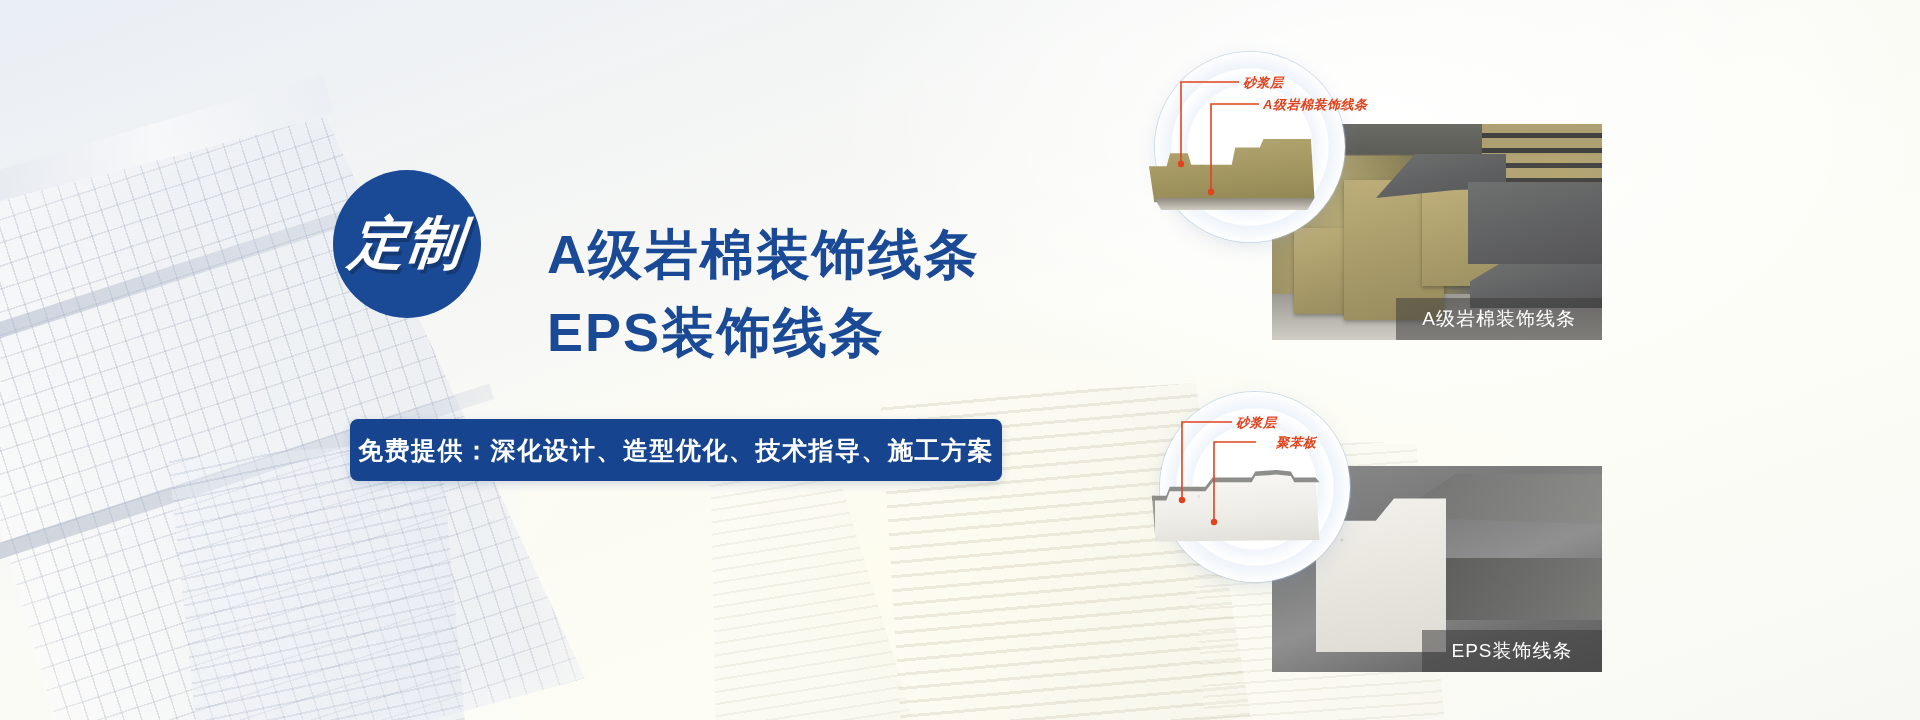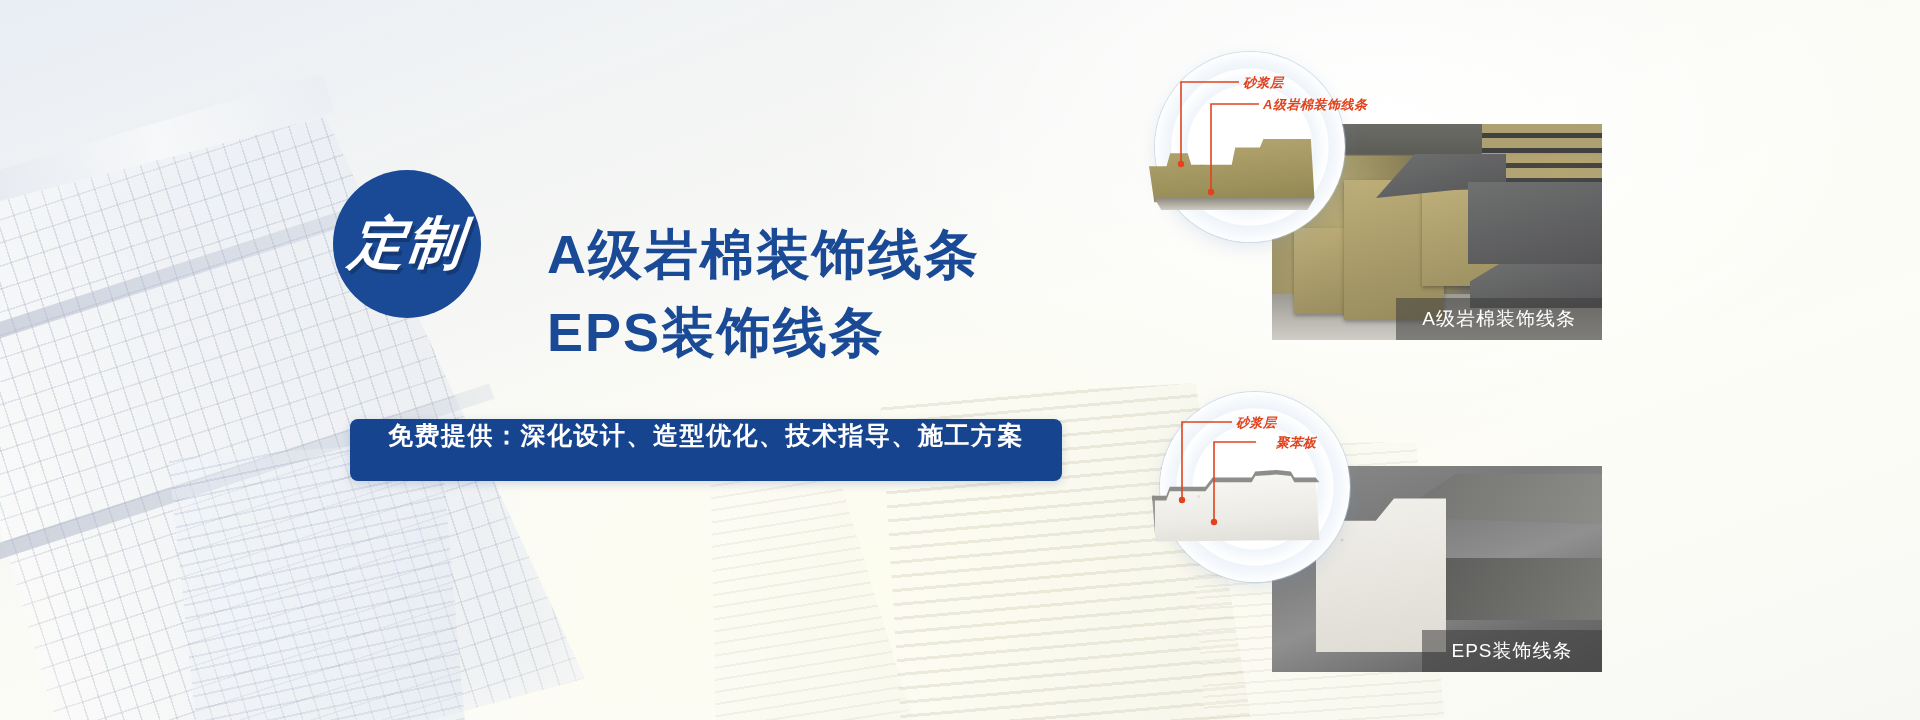--- a/index.html
+++ b/index.html
@@ -97,23 +97,23 @@
      white-space:nowrap;
   }
 
   .headline { position:absolute; left:547px; top:215px; width:640px; }
   .headline .line {
      font-size:54px; font-weight:700; color:#1a4a96; letter-spacing:2px;
      line-height:78px; white-space:nowrap;
   }
 
   .promo-bar {
-     position:absolute; left:350px; top:419px; width:712px; height:62px;
+     position:absolute; left:350px; top:419px; width:652px; height:62px;
      background:#16448f; border-radius:8px;
-     display:flex; justify-content:center;
+     display:flex; align-items:center; justify-content:center;
      box-shadow:0 3px 10px rgba(20,60,130,.18);
   }
   .promo-text {
      color:#ffffff; font-size:25px; font-weight:700; letter-spacing:1.5px; white-space:nowrap;
   }
 
   
   .prod { position:absolute; overflow:hidden; }
   .prod .photo { position:absolute; inset:0; }
   .prod .caption {

